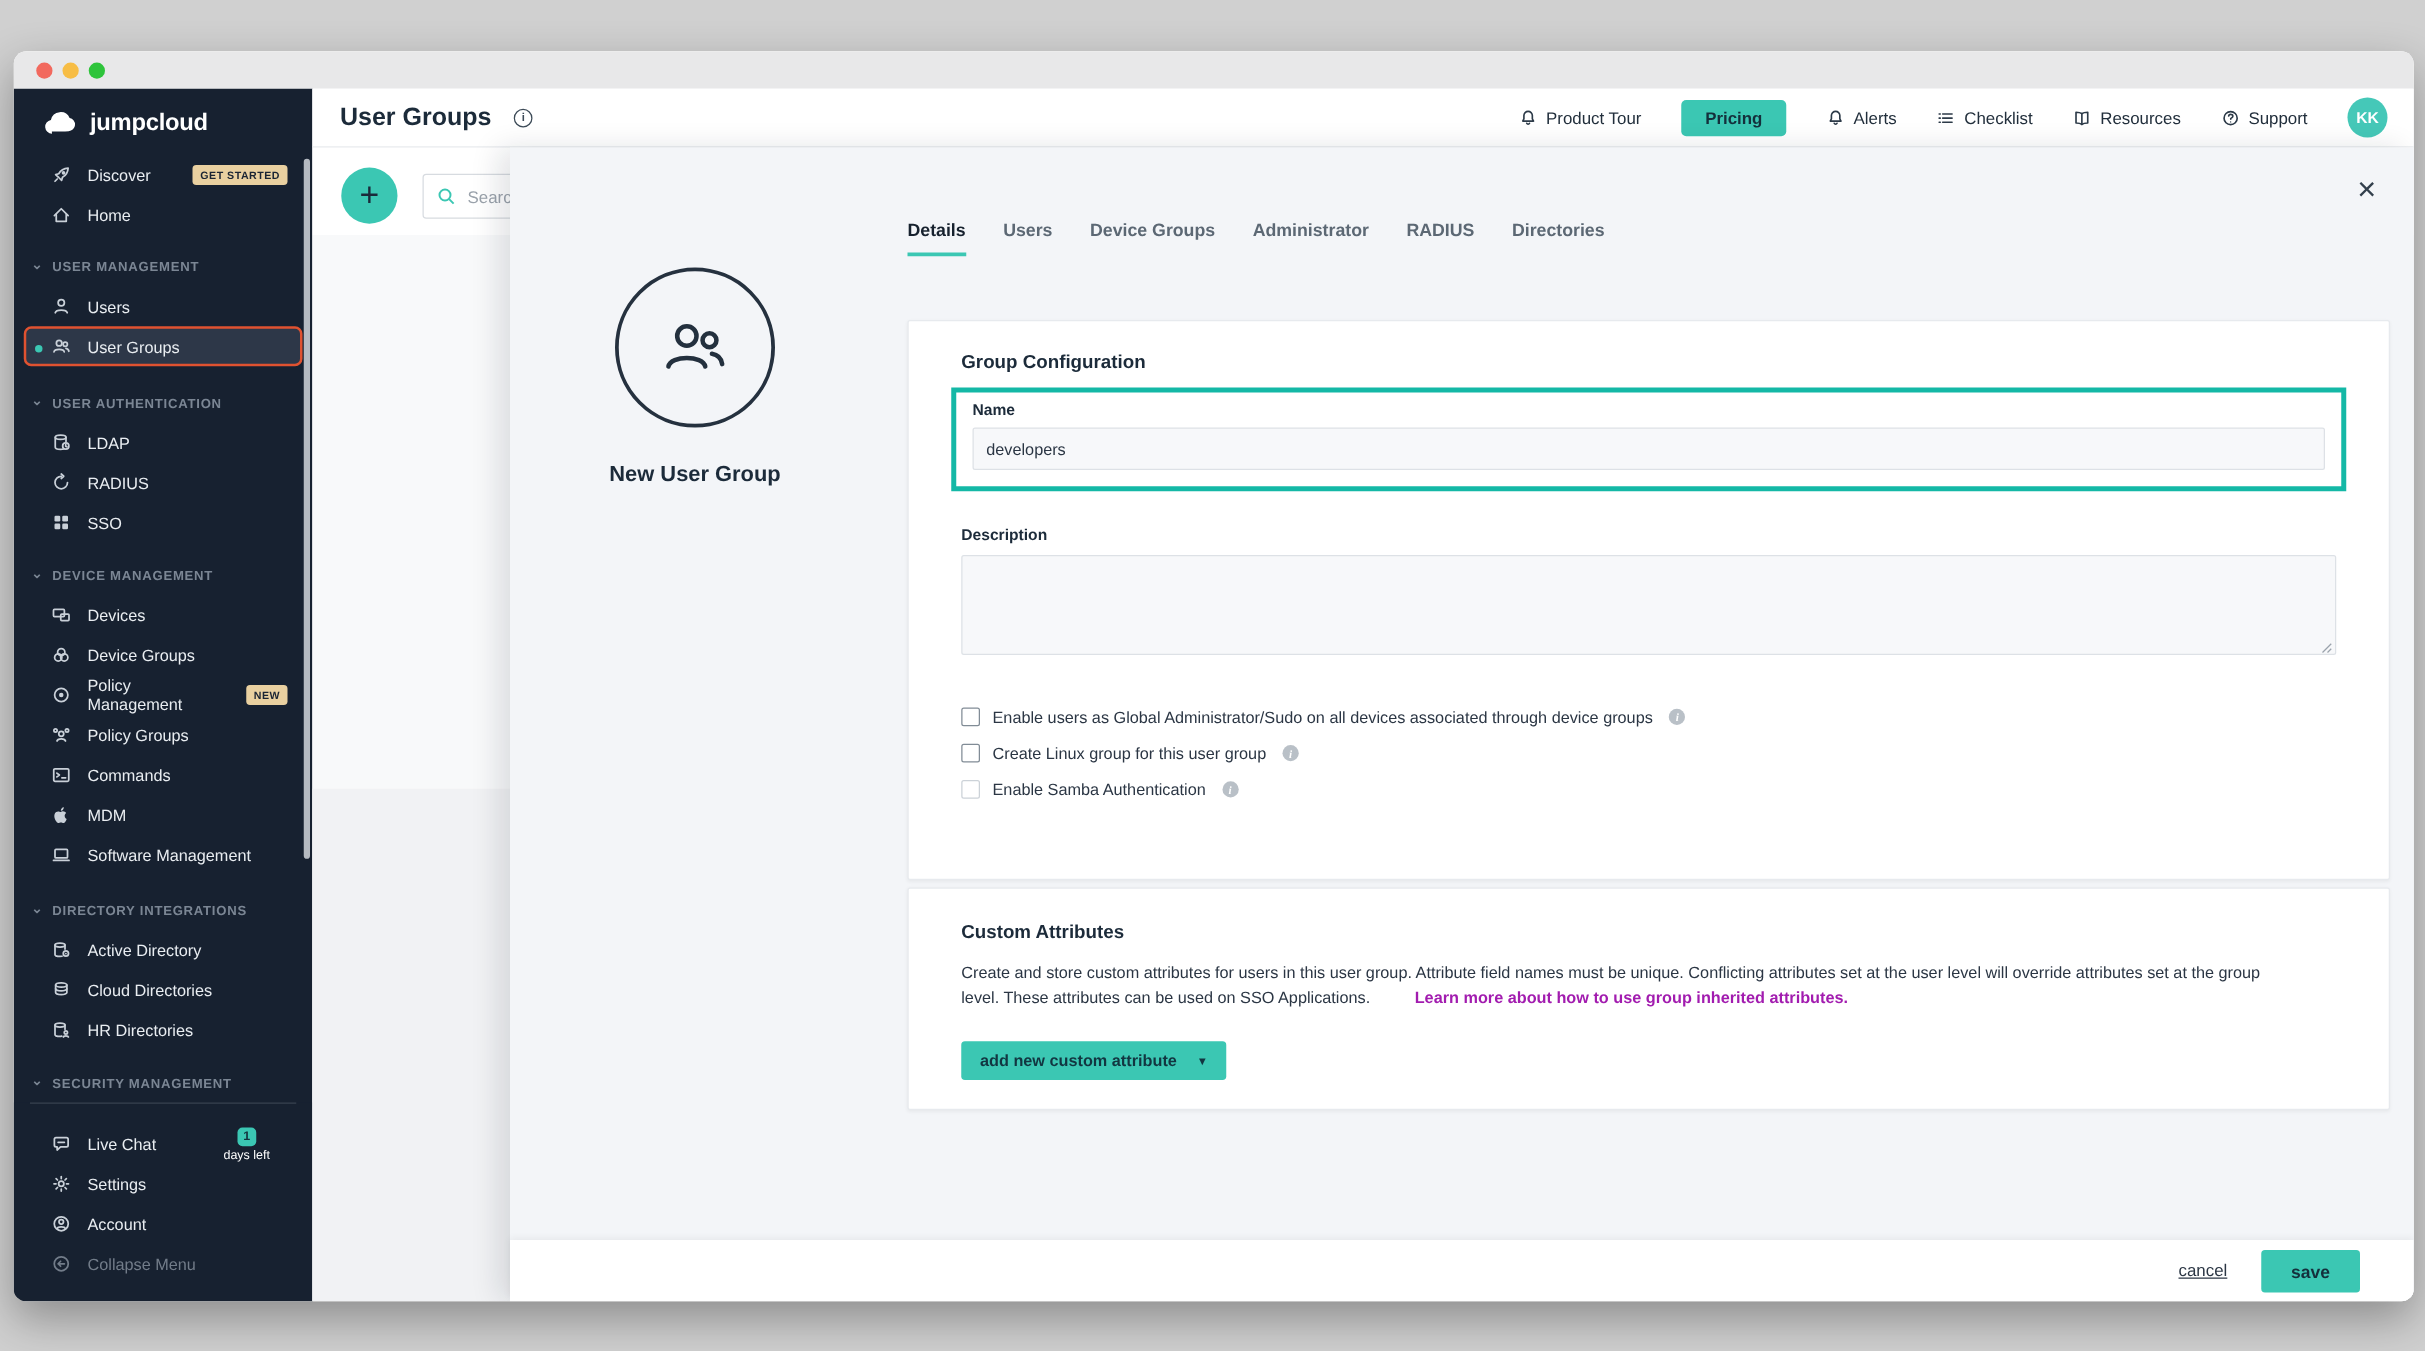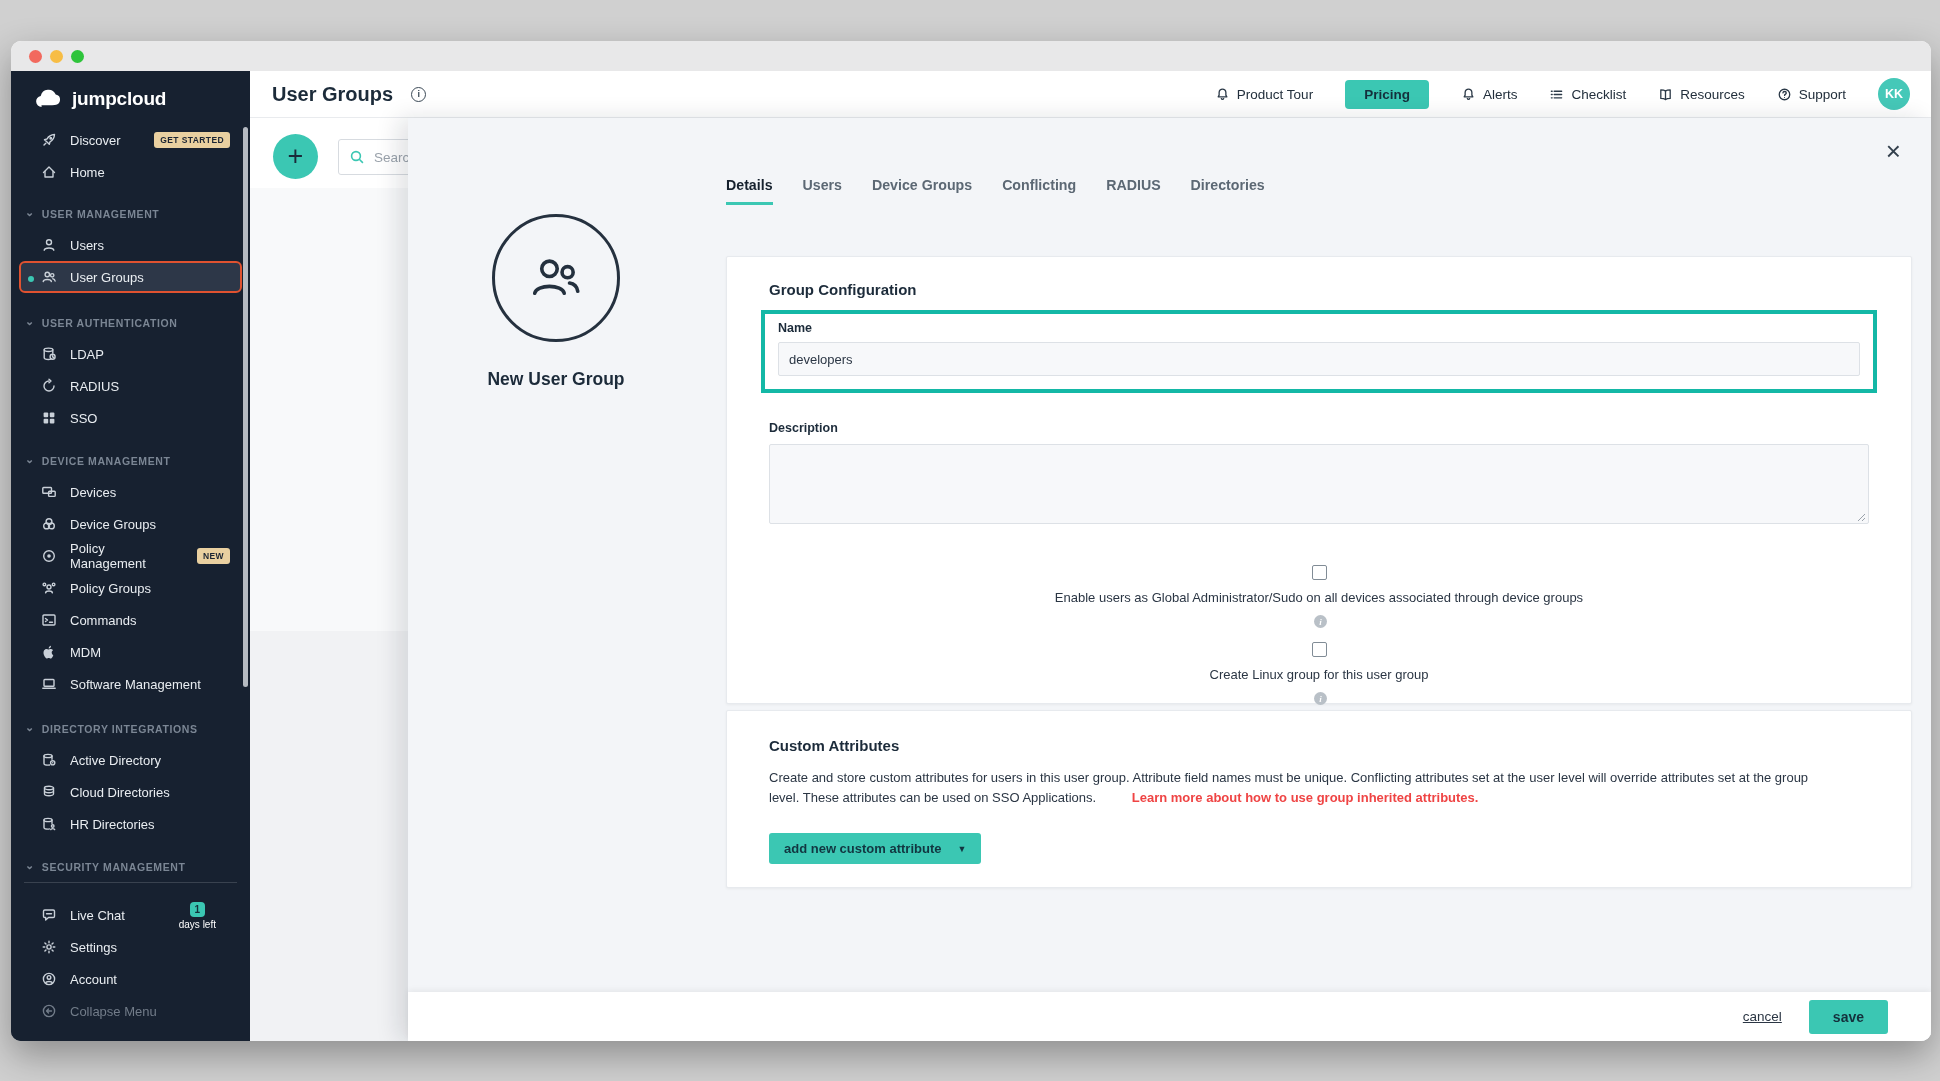--- a/index.html
+++ b/index.html
@@ -97,31 +97,31 @@
   .field-label { font-size:12.5px; font-weight:bold; color:#1c2b3a; }
   .hl-wrap .field-label { margin:2px 0 7px; display:block; }
   .text-input { width:100%; height:34px; background:#f7f8fa; border:1px solid #dde1e6; border-radius:2px;
                 font-size:13px; color:#2b3644; padding:0 10px; font-family:"Liberation Sans", sans-serif; outline:none; }
   .desc-label { margin-top:28px; display:block; }
   .ta-wrap { position:relative; margin-top:9px; }
   .textarea { width:100%; height:80px; background:#f7f8fa; border:1px solid #dde1e6; border-radius:2px;
               resize:none; outline:none; font-family:"Liberation Sans", sans-serif; font-size:13px; color:#2b3644; padding:8px 10px; }
   .resize-corner { position:absolute; right:3px; bottom:6px; width:9px; height:9px; pointer-events:none; color:#9aa2ab; }
 
-  .cb-row { display:flex; align-items:center; gap:10px; margin-bottom:14px;flex-direction:column; }
+  .cb-row { display:flex; align-items:center; gap:10px; margin-bottom:14px; }
   .cb-row.first { margin-top:37px; }
   .cb { width:15px; height:15px; border:1.5px solid #818c96; border-radius:2px; background:#fff; flex:none; }
   .cb.dis { border-color:#ccd2d8; }
   .cb-label { font-size:13px; color:#2b3644; }
   .info-f { width:13px; height:13px; border-radius:50%; background:#b9c0c7; color:#fff; font-size:9px;
             font-weight:bold; font-style:italic; display:flex; align-items:center; justify-content:center;
             font-family:"Liberation Serif", serif; margin-left:3px; flex:none; }
 
   .ca-para { margin-top:14px; max-width:1063px; font-size:13px; line-height:1.55; color:#2b3644; }
-  .ca-link { color:#ef4444; font-weight:bold; cursor:pointer;padding-left:32px; }
+  .ca-link { color:#a21caf; font-weight:bold; cursor:pointer;padding-left:32px; }
   .add-attr-btn { margin-top:25px; display:inline-flex; align-items:center; gap:16px; background:#3bc7b3;
                   border:none; border-radius:3px; padding:8px 15px; font-size:13px; font-weight:bold;
                   color:#123641; cursor:pointer; font-family:"Liberation Sans", sans-serif; }
   .caret { font-size:9px; }
 
   .panel-footer { position:absolute; left:0; right:0; bottom:0; height:49px; background:#fff;
                   box-shadow:0 -2px 6px rgba(0,0,0,.06); display:flex; align-items:center;
                   justify-content:flex-end; gap:27px; padding-right:43px; }
   .cancel-link { font-size:13.5px; color:#2b3644; text-decoration:underline; cursor:pointer; }
   .save-btn { background:#3bc7b3; color:#14303c; font-size:14px; font-weight:bold; border:none;
@@ -434,21 +434,21 @@
                 <path d="M17.6 14.1c1.9.3 3.1 1.5 3.4 3.4"></path>
               </svg>
           </div>
           <div class="entity-label">New User Group</div>
         </div>
 
         <div class="tabs">
           <span class="tab active">Details</span>
           <span class="tab">Users</span>
           <span class="tab">Device Groups</span>
-          <span class="tab">Conflicting</span>
+          <span class="tab">Administrator</span>
           <span class="tab">RADIUS</span>
           <span class="tab">Directories</span>
         </div>
 
         <div class="card card1">
           <h3>Group Configuration</h3>
           <div class="hl-wrap">
             <span class="field-label">Name</span>
             <input class="text-input" type="text" value="developers" style="">
           </div>

